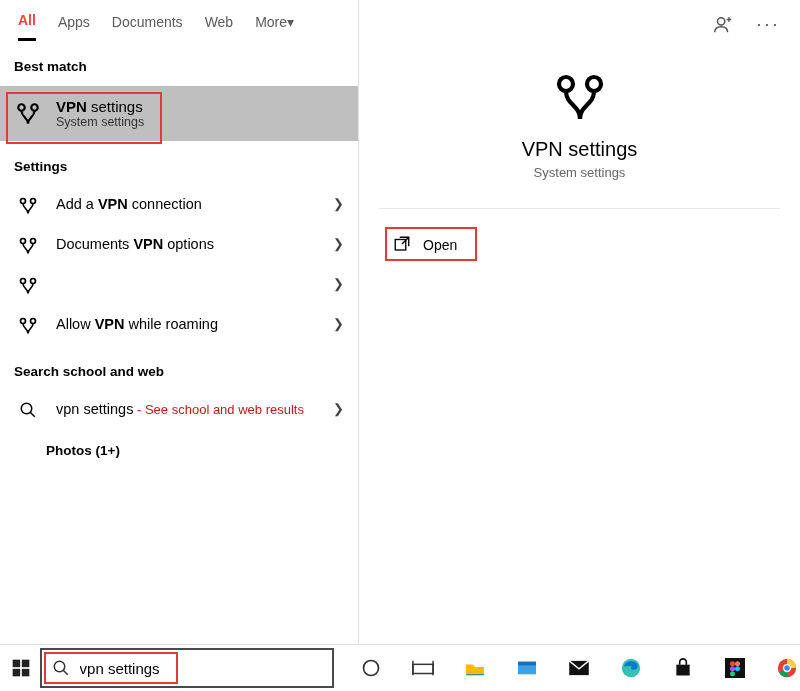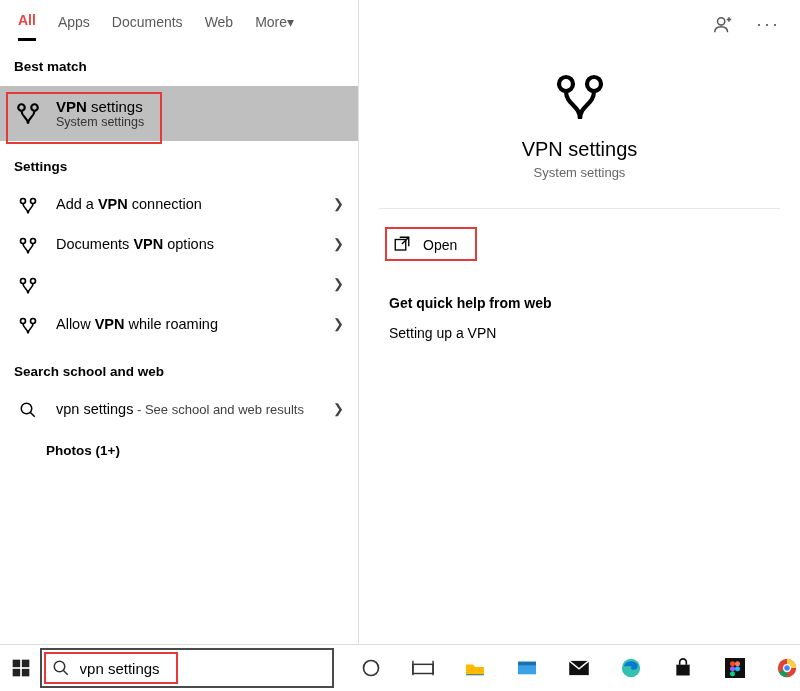--- a/index.html
+++ b/index.html
@@ -18,21 +18,21 @@
   }
   .best-match .hilite { position: absolute; left: 6px; top: 6px; width: 156px; height: 52px; border: 2px solid #e43a3a; pointer-events: none; }
   .vpn-icon { width: 28px; display:flex; justify-content:center; }
   .bm-text .title { font-size: 15px; }
   .bm-text .title b { font-weight: 700; }
   .bm-text .sub { font-size: 12.5px; color: #333; }
   .item { display: flex; align-items: flex-start; padding: 10px 14px; gap: 14px; font-size: 14.5px; color: #000; cursor: pointer; }
   .item .txt b { font-weight: 700; }
   .item .chev { margin-left: auto; color: #444; font-size: 13px; }
   .web-item .txt { color: #000; }
-  .web-item .sub { color: #404040; font-size: 13px; }
+  .web-item .sub { color: #b91c1c; font-size: 13px; }
   .photos-header { font-size: 13.5px; font-weight: 600; padding: 14px 14px 8px 14px; margin-left: 32px; }
   
   .right { flex: 1; position: relative; padding: 0 20px; }
   .top-icons { position: absolute; top: 14px; right: 20px; display: flex; gap: 22px; color: #555; font-size: 18px; }
   .detail-header { display: flex; flex-direction: column; align-items: center; margin-top: 70px; padding-bottom: 28px; border-bottom: 1px solid #e6e6e6; }
   .detail-header .big-icon { font-size: 44px; margin-bottom: 12px; }
   .detail-header h2 { font-size: 20px; font-weight: 400; }
   .detail-header .sub { font-size: 13px; color: #666; margin-top: 4px; }
   .open-row { display: inline-flex; align-items: flex-end; gap: 12px; margin: 18px 0 0 6px; padding: 6px 18px 6px 6px; font-size: 14px; }
   .open-hilite { border: 2px solid #e43a3a; }
@@ -175,24 +175,20 @@
       <span>
         <svg width="18" height="18" viewBox="0 0 24 24" fill="none" stroke="#000" stroke-width="1.8">
             <rect x="3" y="6" width="14" height="14"></rect>
             <path d="M9 3h12v12"></path>
             <path d="M21 3l-9 9"></path>
           </svg>
       </span>
       <span>Open</span>
     </div>
 
-    <div class="quick-help">
-      <h3>Get quick help from web</h3>
-      <div class="link">Setting up a VPN</div>
-    </div>
   </div>
 </div>
 
 <div class="taskbar">
   <div class="start-btn">
     <svg width="20" height="20" viewBox="0 0 24 24" fill="#222">
         <rect x="2" y="2" width="9" height="9"></rect>
         <rect x="13" y="2" width="9" height="9"></rect>
         <rect x="2" y="13" width="9" height="9"></rect>
         <rect x="13" y="13" width="9" height="9"></rect>

